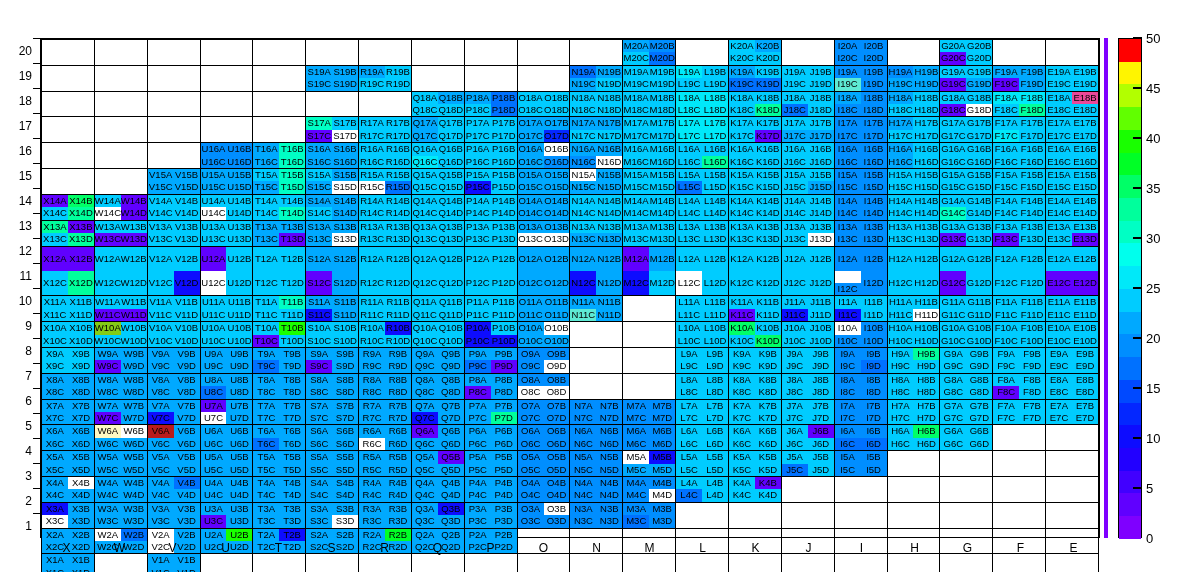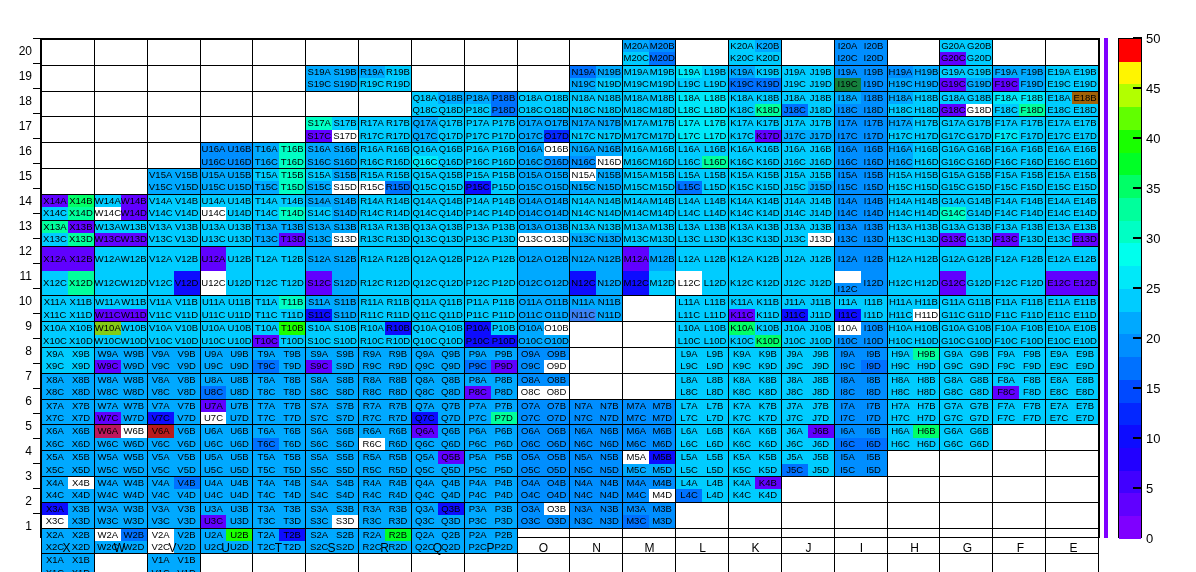--- a/index.html
+++ b/index.html
@@ -194,21 +194,21 @@
                 <div class="sq" style="background: rgb(0, 204, 255);">J19A</div>
                 <div class="sq" style="background: rgb(0, 204, 255);">J19B</div>
                 <div class="sq" style="background: rgb(0, 204, 255);">J19C</div>
                 <div class="sq" style="background: rgb(0, 204, 255);">J19D</div>
               </div>
             </td>
             <td class="cell">
               <div class="quad">
                 <div class="sq" style="background: rgb(0, 142, 255);">I19A</div>
                 <div class="sq" style="background: rgb(0, 142, 255);">I19B</div>
-                <div class="sq" style="background: #15803d;">I19C</div>
+                <div class="sq" style="background: #5eead4;">I19C</div>
                 <div class="sq" style="background: rgb(0, 142, 255);">I19D</div>
               </div>
             </td>
             <td class="cell">
               <div class="quad">
                 <div class="sq" style="background: rgb(0, 142, 255);">H19A</div>
                 <div class="sq" style="background: rgb(0, 169, 255);">H19B</div>
                 <div class="sq" style="background: rgb(0, 169, 255);">H19C</div>
                 <div class="sq" style="background: rgb(0, 169, 255);">H19D</div>
               </div>
@@ -338,21 +338,21 @@
               <div class="quad">
                 <div class="sq" style="background: rgb(0, 233, 249);">F18A</div>
                 <div class="sq" style="background: rgb(0, 233, 249);">F18B</div>
                 <div class="sq" style="background: rgb(0, 204, 255);">F18C</div>
                 <div class="sq" style="background: rgb(0, 255, 156);">F18D</div>
               </div>
             </td>
             <td class="cell">
               <div class="quad">
                 <div class="sq" style="background: rgb(0, 204, 255);">E18A</div>
-                <div class="sq" style="background: #a16207;">E18B</div>
+                <div class="sq" style="background: #ec4899;">E18B</div>
                 <div class="sq" style="background: rgb(0, 204, 255);">E18C</div>
                 <div class="sq" style="background: rgb(0, 204, 255);">E18D</div>
               </div>
             </td>
           </tr>
           <tr>
             <td class="cell blank"></td>
             <td class="cell blank"></td>
             <td class="cell blank"></td>
             <td class="cell blank"></td>
@@ -1331,21 +1331,21 @@
                 <div class="sq" style="background: rgb(0, 169, 255);">O11A</div>
                 <div class="sq" style="background: rgb(0, 169, 255);">O11B</div>
                 <div class="sq" style="background: rgb(0, 169, 255);">O11C</div>
                 <div class="sq" style="background: rgb(0, 169, 255);">O11D</div>
               </div>
             </td>
             <td class="cell">
               <div class="quad">
                 <div class="sq" style="background: rgb(0, 169, 255);">N11A</div>
                 <div class="sq" style="background: rgb(0, 169, 255);">N11B</div>
-                <div class="sq" style="background: #3b82f6;">N11C</div>
+                <div class="sq" style="background: #5eead4;">N11C</div>
                 <div class="sq" style="background: rgb(0, 169, 255);">N11D</div>
               </div>
             </td>
             <td class="cell blank"></td>
             <td class="cell">
               <div class="quad">
                 <div class="sq" style="background: rgb(0, 204, 255);">L11A</div>
                 <div class="sq" style="background: rgb(0, 204, 255);">L11B</div>
                 <div class="sq" style="background: rgb(0, 204, 255);">L11C</div>
                 <div class="sq" style="background: rgb(0, 204, 255);">L11D</div>
@@ -2018,21 +2018,21 @@
             <td class="cell">
               <div class="quad">
                 <div class="sq" style="background: rgb(0, 169, 255);">X6A</div>
                 <div class="sq" style="background: rgb(0, 169, 255);">X6B</div>
                 <div class="sq" style="background: rgb(0, 169, 255);">X6C</div>
                 <div class="sq" style="background: rgb(0, 169, 255);">X6D</div>
               </div>
             </td>
             <td class="cell">
               <div class="quad">
-                <div class="sq" style="background: #be185d;">W6A</div>
+                <div class="sq" style="background: #fef9c3;">W6A</div>
                 <div class="sq" style="background: rgb(255, 255, 255);">W6B</div>
                 <div class="sq" style="background: rgb(0, 169, 255);">W6C</div>
                 <div class="sq" style="background: rgb(0, 169, 255);">W6D</div>
               </div>
             </td>
             <td class="cell">
               <div class="quad">
                 <div class="sq" style="background: #b91c1c;">V6A</div>
                 <div class="sq" style="background: rgb(0, 169, 255);">V6B</div>
                 <div class="sq" style="background: rgb(0, 169, 255);">V6C</div>

